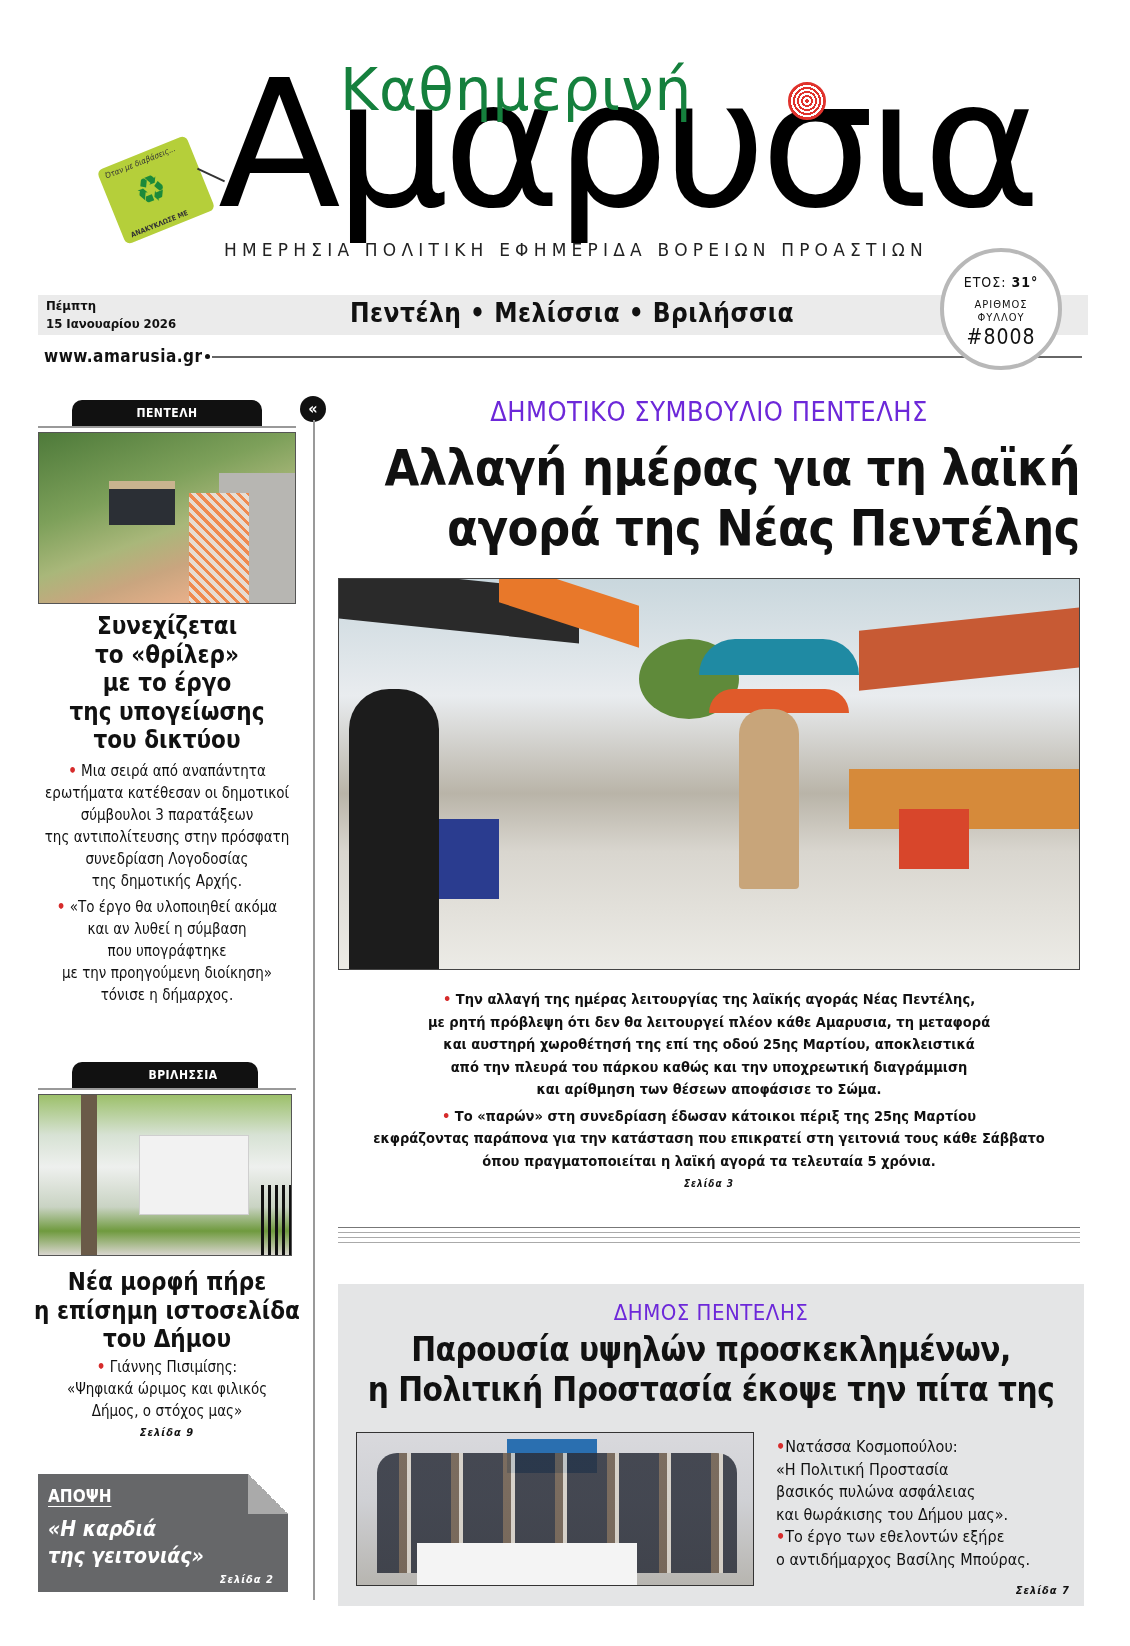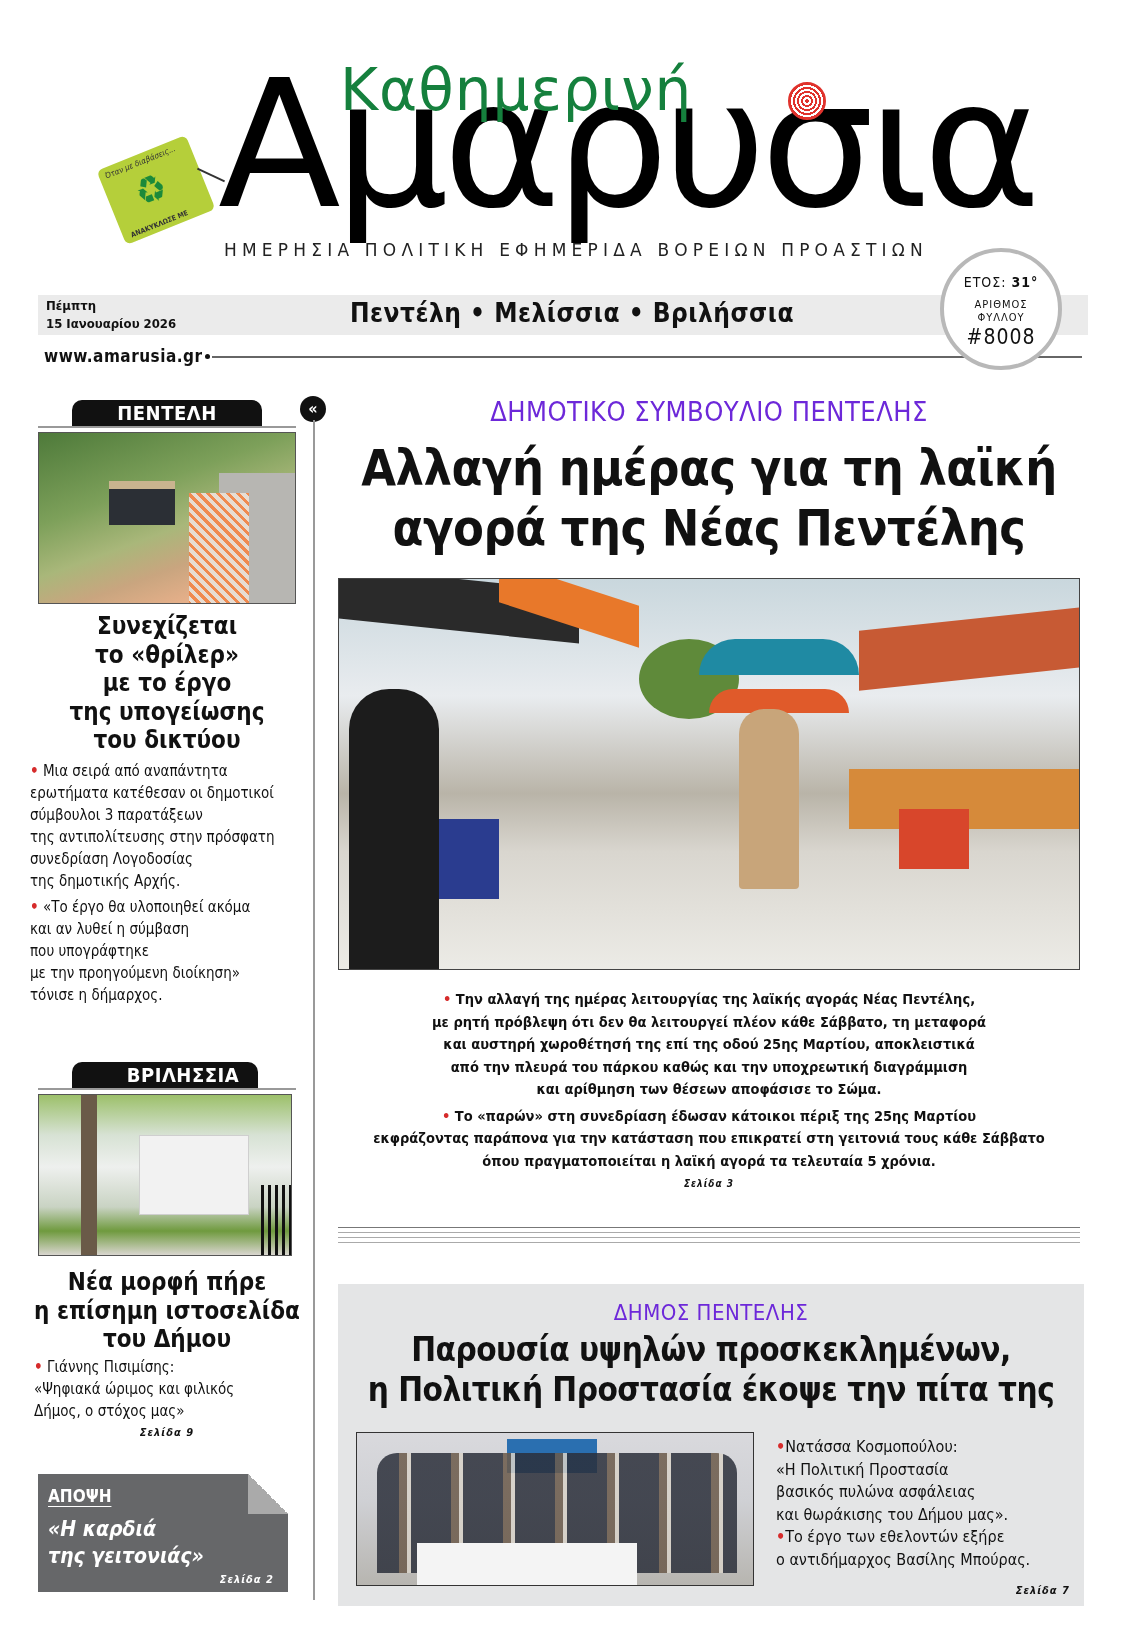--- a/index.html
+++ b/index.html
@@ -29,24 +29,24 @@
   .url-dot { left: 205px; top: 354px; width: 5px; height: 5px; background: #111; border-radius: 50%; }
 
   .circle { left: 940px; top: 248px; width: 122px; height: 122px; border-radius: 50%; border: 4px solid #b8b8b8; background: #fff; text-align: center; }
   .circle .etos { margin-top: 22px; font-size: 14px; color: #111; letter-spacing: 1px; }
   .circle .etos b { font-weight: bold; }
   .circle .arith { margin-top: 8px; font-size: 11px; line-height: 13px; letter-spacing: 1px; color: #111; }
   .circle .num { font-size: 21px; color: #111; margin-top: 1px; letter-spacing: 1px; }
 
   
   .lc-rule { height: 2px; background: #999; }
-  .section-tab { background: #111; color: #fff; font-weight: bold; font-size: 20px; text-align: center; border-radius: 10px 10px 0 0; height: 26px; line-height: 27px; letter-spacing: 0.5px; }
+  .section-tab { background: #111; color: #fff; font-weight: bold; font-size: 12px; text-align: center; border-radius: 10px 10px 0 0; height: 26px; line-height: 27px; letter-spacing: 0.5px; }
   .photo { border: 1px solid #555; overflow: hidden; }
   .lc-title { font-weight: bold; font-size: 24px; line-height: 28.5px; text-align: center; color: #111; }
-  .lc-body { font-size: 15px; line-height: 22px; color: #111; }
+  .lc-body { font-size: 15px; line-height: 22px; text-align: center; color: #111; }
   .bullet { color: #d62b2b; font-weight: bold; }
   .page-ref { font-style: italic; font-weight: bold; font-size: 11px; text-align: center; letter-spacing: 1px; color: #111; }
 
   .vrule { left: 313px; top: 420px; width: 2px; height: 1180px; background: #999; }
   .back-btn { left: 300px; top: 396px; width: 26px; height: 26px; border-radius: 50%; background: #111; color: #fff; font-size: 16px; font-weight: bold; text-align: center; line-height: 25px; cursor: pointer; }
 
   .opinion { left: 38px; top: 1474px; width: 250px; height: 118px; background: #666769; }
   .opinion .fold2 { position: absolute; right: 0; top: 0; width: 40px; height: 40px; background: linear-gradient(225deg, #fff 50%, #aaa 50%); }
   .opinion .label { position: absolute; left: 10px; top: 12px; font-size: 17px; font-weight: bold; color: #fff; text-decoration: underline; text-underline-offset: 4px; }
   .opinion .quote { position: absolute; left: 10px; top: 42px; font-size: 21px; font-style: italic; font-weight: bold; line-height: 27px; color: #fff; }
@@ -170,42 +170,42 @@
   <div class="fold2"></div>
   <div class="label">ΑΠΟΨΗ</div>
   <div class="quote">
     <div>«Η καρδιά</div>
     <div>της γειτονιάς»</div>
   </div>
   <div class="pref">Σελίδα 2</div>
 </div>
 
 <div class="abs kicker" style="left:338px; top:396px; width:742px;">ΔΗΜΟΤΙΚΟ ΣΥΜΒΟΥΛΙΟ ΠΕΝΤΕΛΗΣ</div>
-<div class="abs headline" style="left:338px; top:438px; width:742px;">
+<div class="abs headline" style="left:338px; top:438px; width:742px;text-align:right;">
   <div>Αλλαγή ημέρας για τη λαϊκή</div>
   <div>αγορά της Νέας Πεντέλης</div>
 </div>
 
 <div class="abs market">
   <div class="awn1"></div>
   <div class="awn2"></div>
   <div class="trees"></div>
   <div class="umb1"></div>
   <div class="umb2"></div>
   <div class="awn3"></div>
   <div class="stall"></div>
   <div class="crates"></div>
   <div class="blue"></div>
   <div class="person1"></div>
   <div class="person2"></div>
 </div>
 
 <div class="abs main-body" style="left:338px; top:988px; width:742px;">
   <div><span class="bullet">•</span> <span>Την αλλαγή της ημέρας λειτουργίας της λαϊκής αγοράς Νέας Πεντέλης,</span></div>
-  <div>με ρητή πρόβλεψη ότι δεν θα λειτουργεί πλέον κάθε Σάββατο, τη μεταφορά</div>
+  <div>με ρητή πρόβλεψη ότι δεν θα λειτουργεί πλέον κάθε Αμαρυσια, τη μεταφορά</div>
   <div>και αυστηρή χωροθέτησή της επί της οδού 25ης Μαρτίου, αποκλειστικά</div>
   <div>από την πλευρά του πάρκου καθώς και την υποχρεωτική διαγράμμιση</div>
   <div>και αρίθμηση των θέσεων αποφάσισε το Σώμα.</div>
   <div style="margin-top:4px;"><span class="bullet">•</span> <span>Το «παρών» στη συνεδρίαση έδωσαν κάτοικοι πέριξ της 25ης Μαρτίου</span></div>
   <div>εκφράζοντας παράπονα για την κατάσταση που επικρατεί στη γειτονιά τους κάθε Σάββατο</div>
   <div>όπου πραγματοποιείται η λαϊκή αγορά τα τελευταία 5 χρόνια.</div>
 </div>
 <div class="abs page-ref" style="left:338px; top:1178px; width:742px; font-size:10px;">Σελίδα 3</div>
 
 <div class="abs divider" style="top:1227px; background:#777;"></div>

